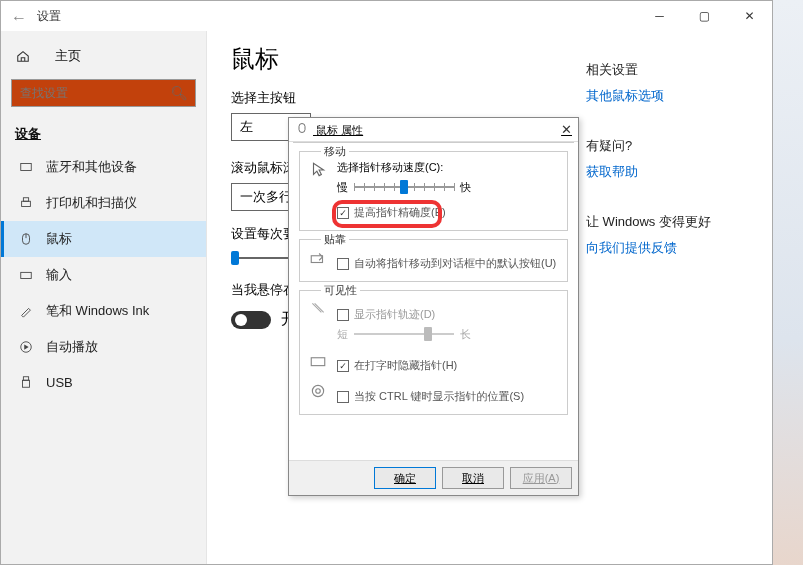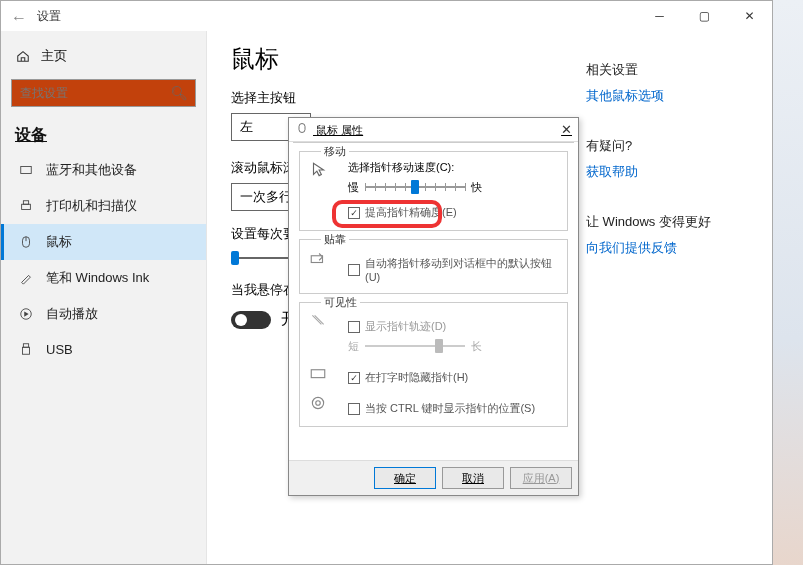--- a/index.html
+++ b/index.html
@@ -6,26 +6,26 @@
   body { width: 803px; height: 565px; overflow: hidden; background: linear-gradient(to bottom, #ecf0f5 0%, #dde4ed 60%, #e8d6cc 100%); position: relative; }
   .window { position: absolute; top: 0; left: 0; width: 773px; height: 565px; background: #ffffff; border: 1px solid #aaa; display: flex; flex-direction: column; }
   .titlebar { height: 30px; display: flex; align-items: center; justify-content: space-between; padding: 0 0 0 10px; font-size: 12px; color: #333; }
   .titlebar-left { display: flex; align-items: center; gap: 10px; }
   .titlebar-back { font-size: 16px; color: #888; }
   .titlebar-title { font-size: 12px; }
   .titlebar-controls { display: flex; }
   .titlebar-btn { width: 45px; height: 30px; display: flex; align-items: center; justify-content: center; font-size: 12px; color: #333; }
   .body { flex: 1; display: flex; overflow: hidden; }
   .sidebar { width: 206px; background: #f2f2f2; border-right: 1px solid #e5e5e5; padding: 10px 0 0 0; }
-  .home-row { display: flex; align-items: center; gap: 10px; padding: 6px 14px; font-size: 13px; color: #111; }
+  .home-row { display: flex; align-items: center; gap: 24px; padding: 6px 14px; font-size: 13px; color: #111; }
   .home-icon { width: 16px; height: 16px; display: inline-flex; align-items: center; justify-content: center; }
   .search-wrap { padding: 8px 10px; position: relative; }
   .search-input { width: 100%; height: 28px; border: 1px solid #999; padding: 0 28px 0 8px; font-size: 12px; background: #c2410c; }
   .search-icon { position: absolute; right: 18px; top: 14px; color: #666; font-size: 14px; }
-  .section-header { padding: 10px 14px 6px; font-size: 16px; font-weight: 600; color: #111; text-decoration: underline; }
+  .section-header { padding: 10px 14px 6px; font-size: 13px; font-weight: 600; color: #111; text-decoration: underline; }
   .nav-item { display: flex; align-items: center; gap: 12px; padding: 9px 14px; font-size: 13px; color: #222; cursor: default; border-left: 3px solid transparent; }
   .nav-item.selected { background: #d0e7f8; border-left: 3px solid #0078d7; }
   .nav-icon { width: 16px; height: 16px; display: inline-flex; align-items: center; justify-content: center; color: #444; flex-shrink: 0; }
   .main { flex: 1; padding: 12px 24px; overflow: hidden; }
   .page-title { font-size: 24px; font-weight: 400; margin-bottom: 14px; }
   .setting-label { font-size: 13px; margin-bottom: 6px; }
   .select { display: inline-flex; align-items: center; justify-content: space-between; border: 1px solid #666; padding: 4px 8px; min-width: 80px; font-size: 13px; background: #fff; }
   .select .chev { font-size: 10px; margin-left: 10px; }
   .slider { width: 180px; height: 18px; position: relative; margin-top: 4px; }
   .slider-track { position: absolute; top: 8px; left: 0; right: 0; height: 2px; background: #666; }
@@ -41,21 +41,21 @@
   .dialog { position: absolute; top: 117px; left: 288px; width: 291px; height: 379px; background: #fff; border: 1px solid #888; box-shadow: 2px 2px 6px rgba(0,0,0,0.2); display: flex; flex-direction: column; }
   .dlg-titlebar { height: 24px; display: flex; align-items: center; justify-content: space-between; padding: 0 6px; font-size: 11px; border-bottom: 1px solid #ddd; text-decoration: underline; }
   .dlg-icon { width: 14px; height: 14px; display: inline-flex; align-items: center; justify-content: center; margin-right: 4px; }
   .dlg-close { font-size: 13px; color: #333; cursor: default; }
   .dlg-tabs { display: flex; font-size: 11px; padding: 4px 4px 0 4px; }
   .dlg-tab { padding: 3px 10px; border: 1px solid #ccc; border-bottom: none; margin-right: -1px; background: #f4f4f4; position: relative; }
   .dlg-tab.active { background: #fff; z-index: 2; border-bottom: 1px solid #fff; }
   .dlg-body { flex: 1; border-top: 1px solid #ccc; margin: 0 4px; padding: 8px 6px; font-size: 11px; position: relative; }
   .group { border: 1px solid #ccc; padding: 8px 8px 10px 8px; margin-bottom: 8px; position: relative; }
   .group-label { position: absolute; top: -8px; left: 21px; background: #fff; padding: 0 3px; font-size: 11px; color: #333; }
-  .grow { display: flex; gap: 20px; align-items: flex-start; }
+  .grow { display: flex; gap: 9px; align-items: flex-start; }
   .gicon { width: 20px; height: 20px; flex-shrink: 0; display: inline-flex; align-items: center; justify-content: center; color: #666; }
   .gcontent { flex: 1; }
   .speed-slider { display: flex; align-items: center; gap: 6px; margin-top: 4px; }
   .speed-track { position: relative; width: 100px; height: 16px; }
   .speed-line { position: absolute; top: 7px; left: 0; right: 0; height: 2px; background: #999; }
   .speed-tick { position: absolute; top: 4px; width: 1px; height: 8px; background: #999; }
   .speed-thumb { position: absolute; top: 1px; width: 8px; height: 14px; background: #0078d7; border-radius: 1px; }
   .chk-row { display: flex; align-items: center; gap: 5px; margin-top: 8px; font-size: 11px; color: #555; }
   .chk-row.disabled { color: #999; }
   .checkbox { width: 12px; height: 12px; border: 1px solid #666; display: inline-flex; align-items: center; justify-content: center; font-size: 9px; color: #333; background: #fff; flex-shrink: 0; }
@@ -115,20 +115,28 @@
         <span>打印机和扫描仪</span>
       </div>
       <div class="nav-item selected">
         <span class="nav-icon">
             <svg width="14" height="14" viewBox="0 0 16 16">
               <rect x="4" y="2" width="8" height="12" rx="4" fill="none" stroke="#444"></rect>
               <line x1="8" y1="2" x2="8" y2="7" stroke="#444"></line>
             </svg>
           </span>
         <span>鼠标</span>
+      </div>
+      <div class="nav-item">
+        <span class="nav-icon">
+            <svg width="14" height="14" viewBox="0 0 16 16">
+              <rect x="2" y="5" width="12" height="7" fill="none" stroke="#444"></rect>
+            </svg>
+          </span>
+        <span>输入</span>
       </div>
       <div class="nav-item">
         <span class="nav-icon">
             <svg width="14" height="14" viewBox="0 0 16 16">
               <path d="M3 13l8-8 2 2-8 8z" fill="none" stroke="#444"></path>
             </svg>
           </span>
         <span>笔和 Windows Ink</span>
       </div>
       <div class="nav-item">

